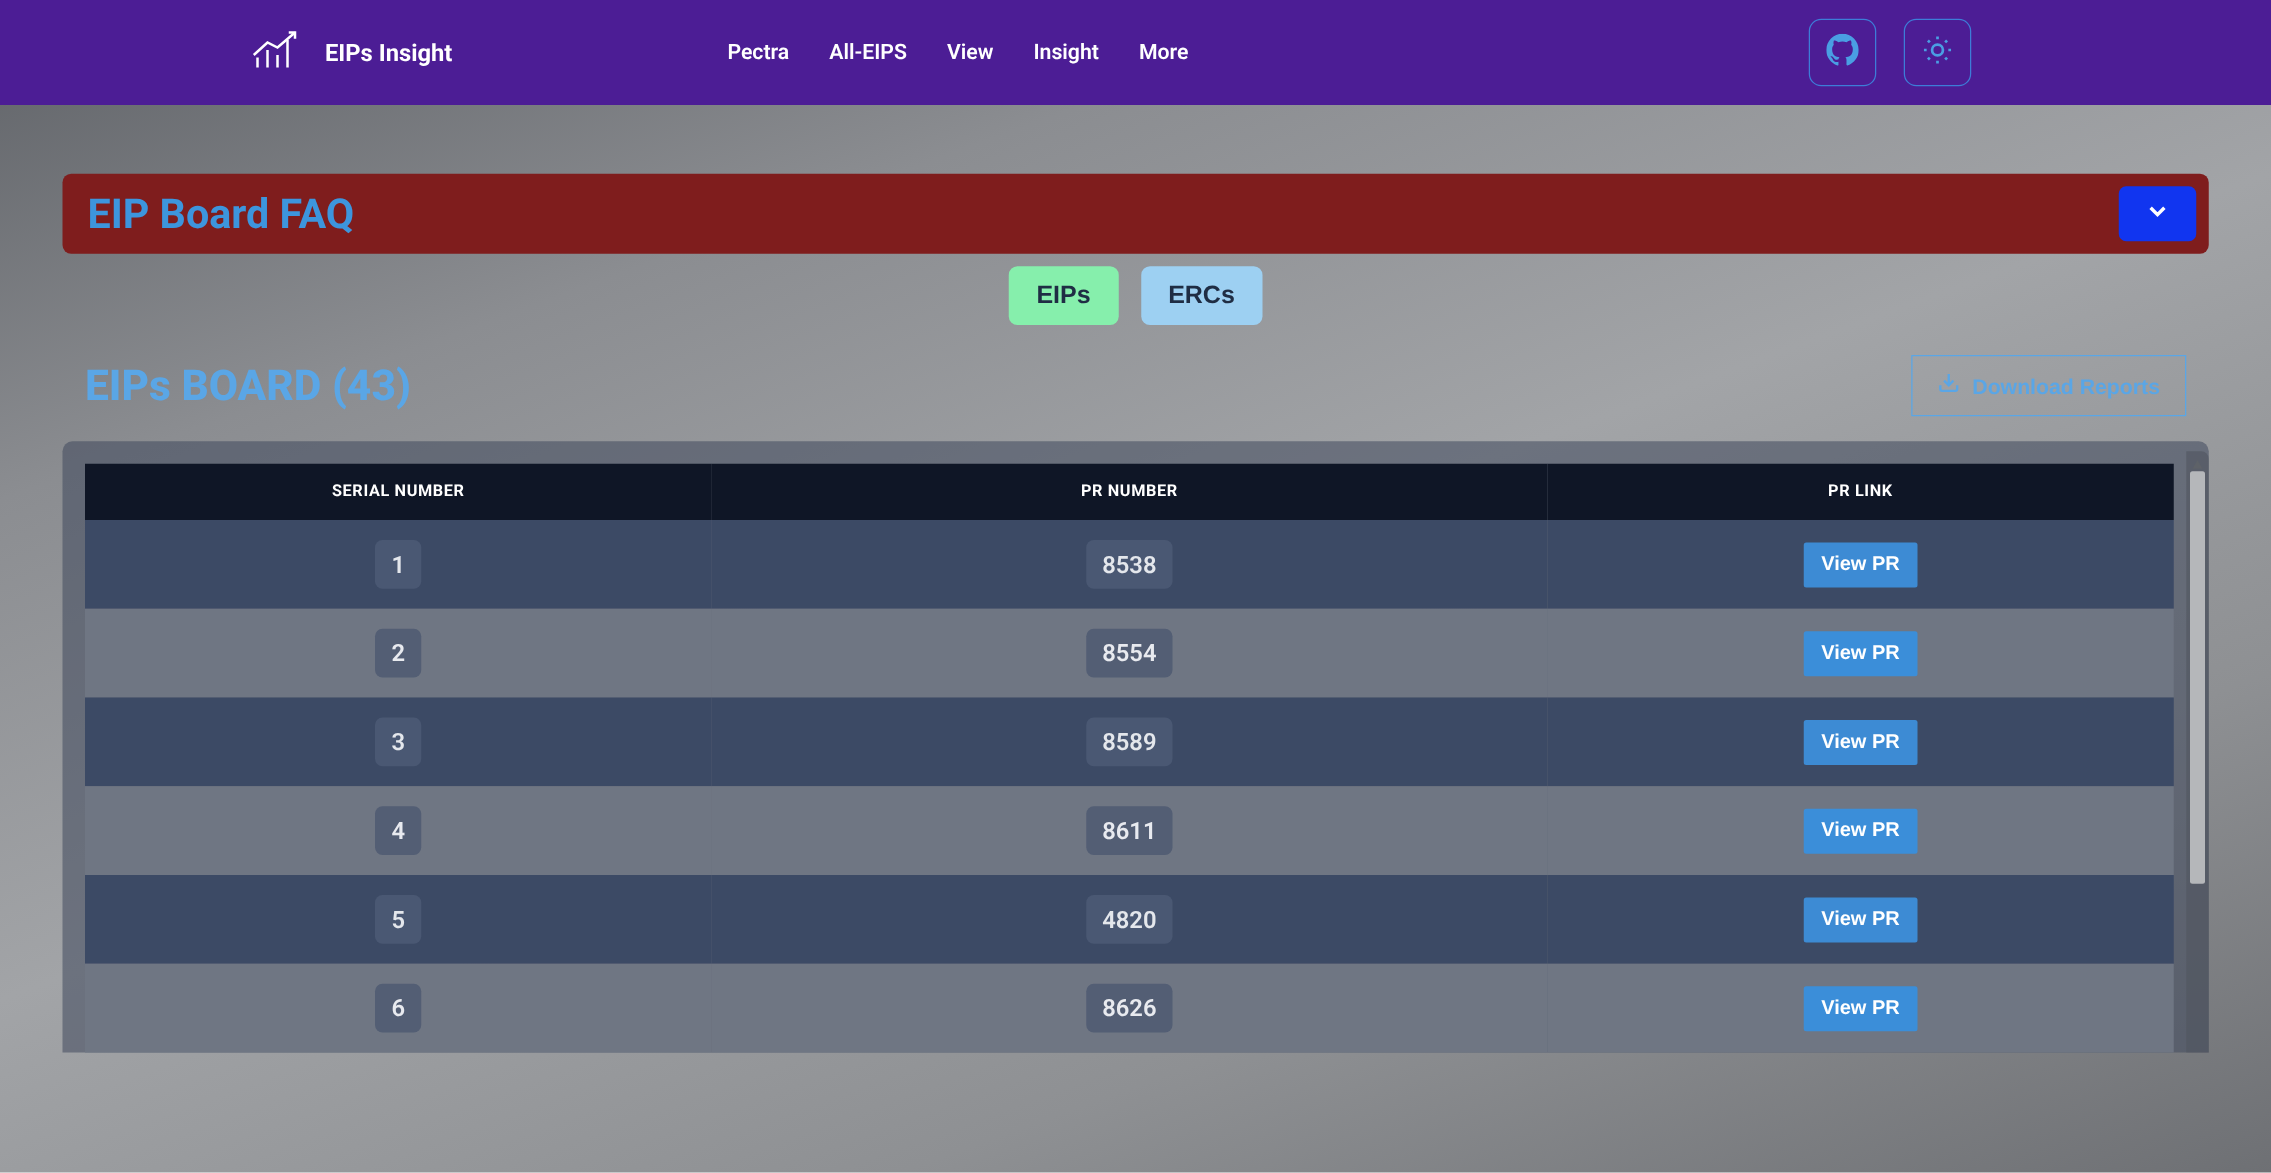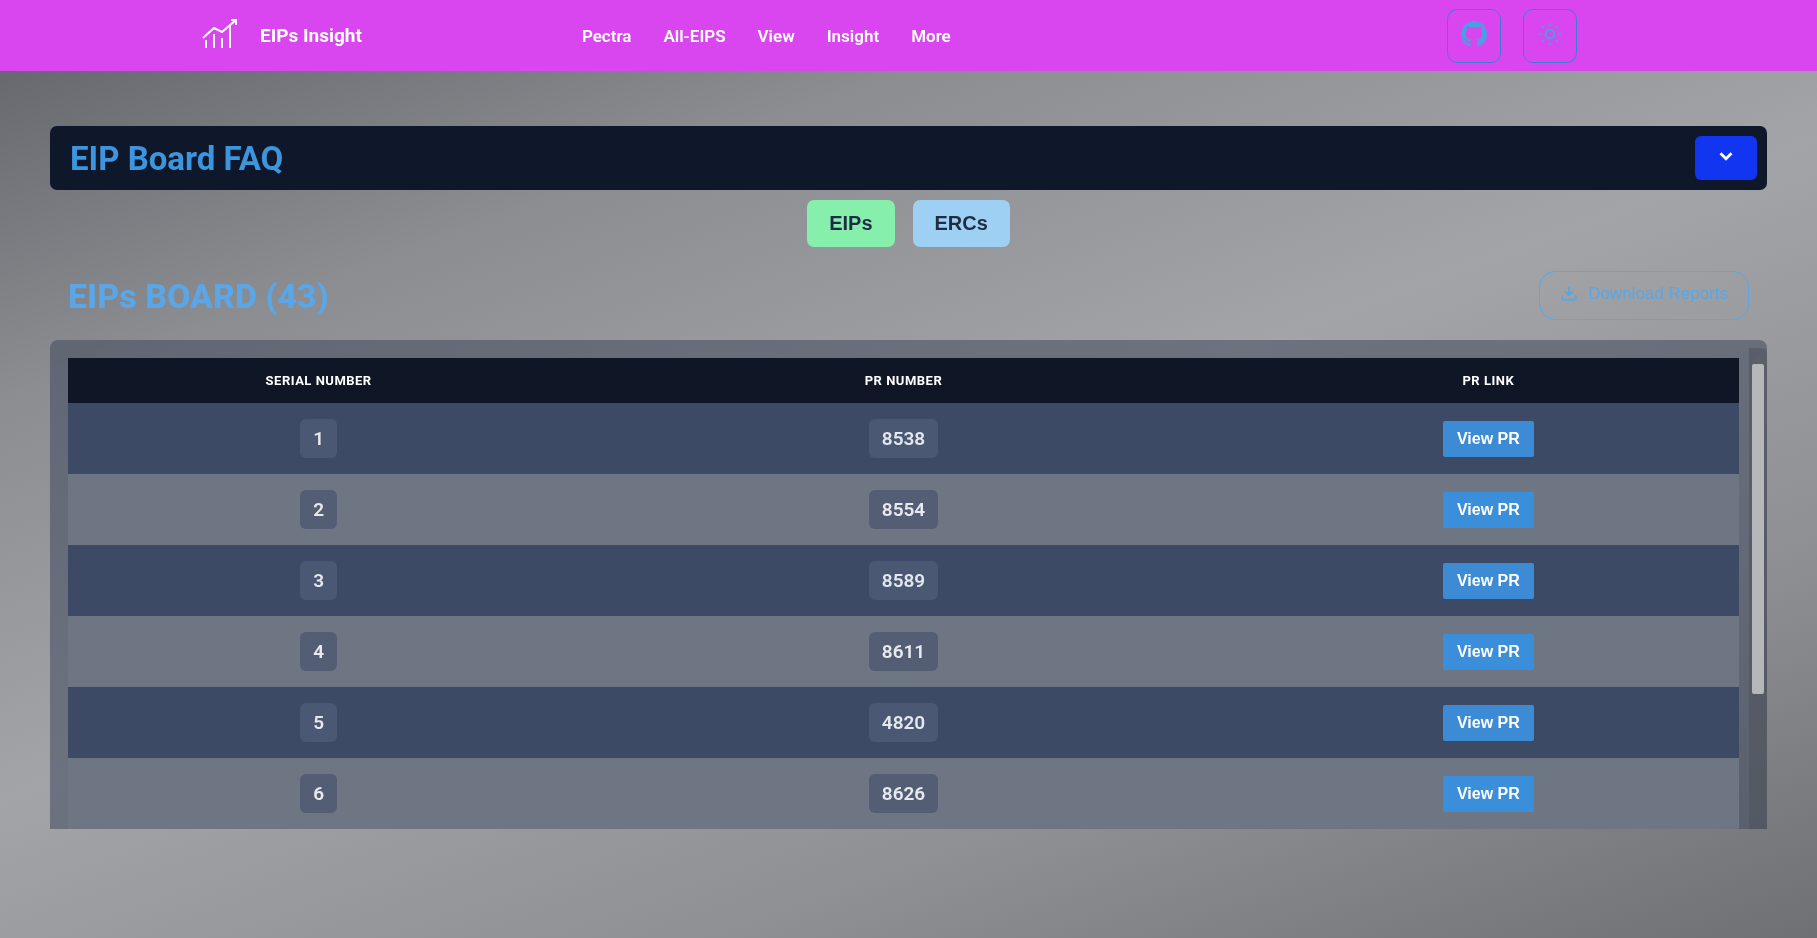--- a/index.html
+++ b/index.html
@@ -3,22 +3,22 @@
 <meta charset="utf-8">
 <style>
 * { margin: 0; padding: 0; box-sizing: border-box; }
 body {
   font-family: -apple-system, BlinkMacSystemFont, 'Segoe UI', Roboto, sans-serif;
   background: linear-gradient(160deg, #5e6166 0%, #8b8d91 25%, #a2a4a7 50%, #8e9093 75%, #6e7074 100%);
   min-height: 100vh;
   color: #fff;
 }
 .navbar {
-  background: #d946ef;
-  height: 71px;
+  background: #4c1d95;
+  height: 84px;
   display: flex;
   align-items: center;
   padding: 0 60px;
 }
 .brand {
   display: flex;
   align-items: center;
   gap: 16px;
   margin-left: 140px;
 }
@@ -53,21 +53,21 @@
   align-items: center;
   justify-content: center;
   cursor: pointer;
   background: transparent;
 }
 .icon-btn svg { width: 26px; height: 26px; }
 .content {
   padding: 55px 50px 0 50px;
 }
 .faq-banner {
-  background: #0f172a;
+  background: #7f1d1d;
   border-radius: 7px;
   display: flex;
   align-items: center;
   justify-content: space-between;
   padding: 10px 10px 10px 20px;
   margin-bottom: 10px;
 }
 .faq-title {
   color: #3d95dd;
   font-size: 33px;
@@ -107,29 +107,29 @@
   align-items: center;
   margin: 10px 18px 20px 18px;
 }
 .board-title {
   color: #5aa6e6;
   font-size: 34px;
   font-weight: 800;
 }
 .download-btn {
   border: 1.5px solid #5aa6e6;
-  border-radius: 16px;
+  border-radius: 0;
   padding: 12px 20px;
   color: #5aa6e6;
   font-size: 17px;
-  font-weight: 400;
+  font-weight: 700;
   background: transparent;
   cursor: pointer;
   display: flex;
-  align-items: flex-start;
+  align-items: flex-end;
   gap: 10px;
 }
 .download-btn svg { width: 18px; height: 18px; }
 .table-shell {
   background: rgba(64, 73, 92, 0.55);
   border-radius: 8px 8px 0 0;
   margin: 0 0 0 0;
   display: flex;
   padding: 8px 0 0 8px;
 }

